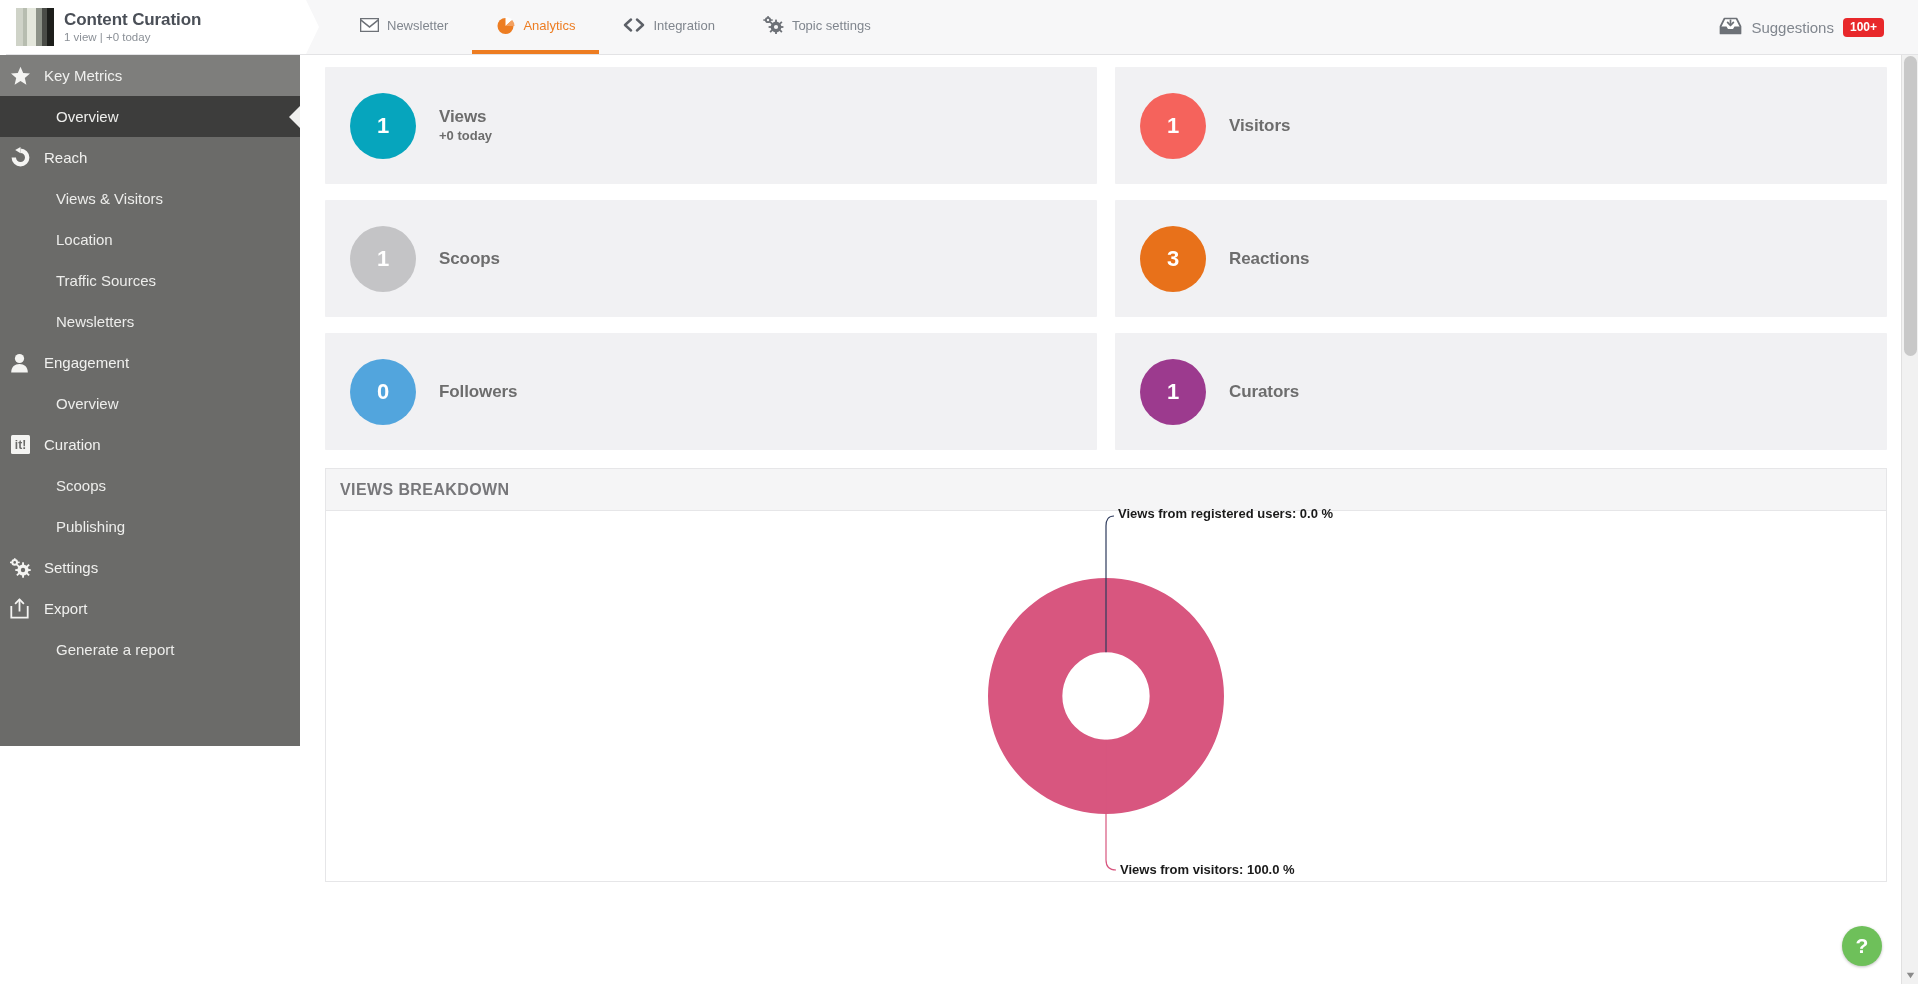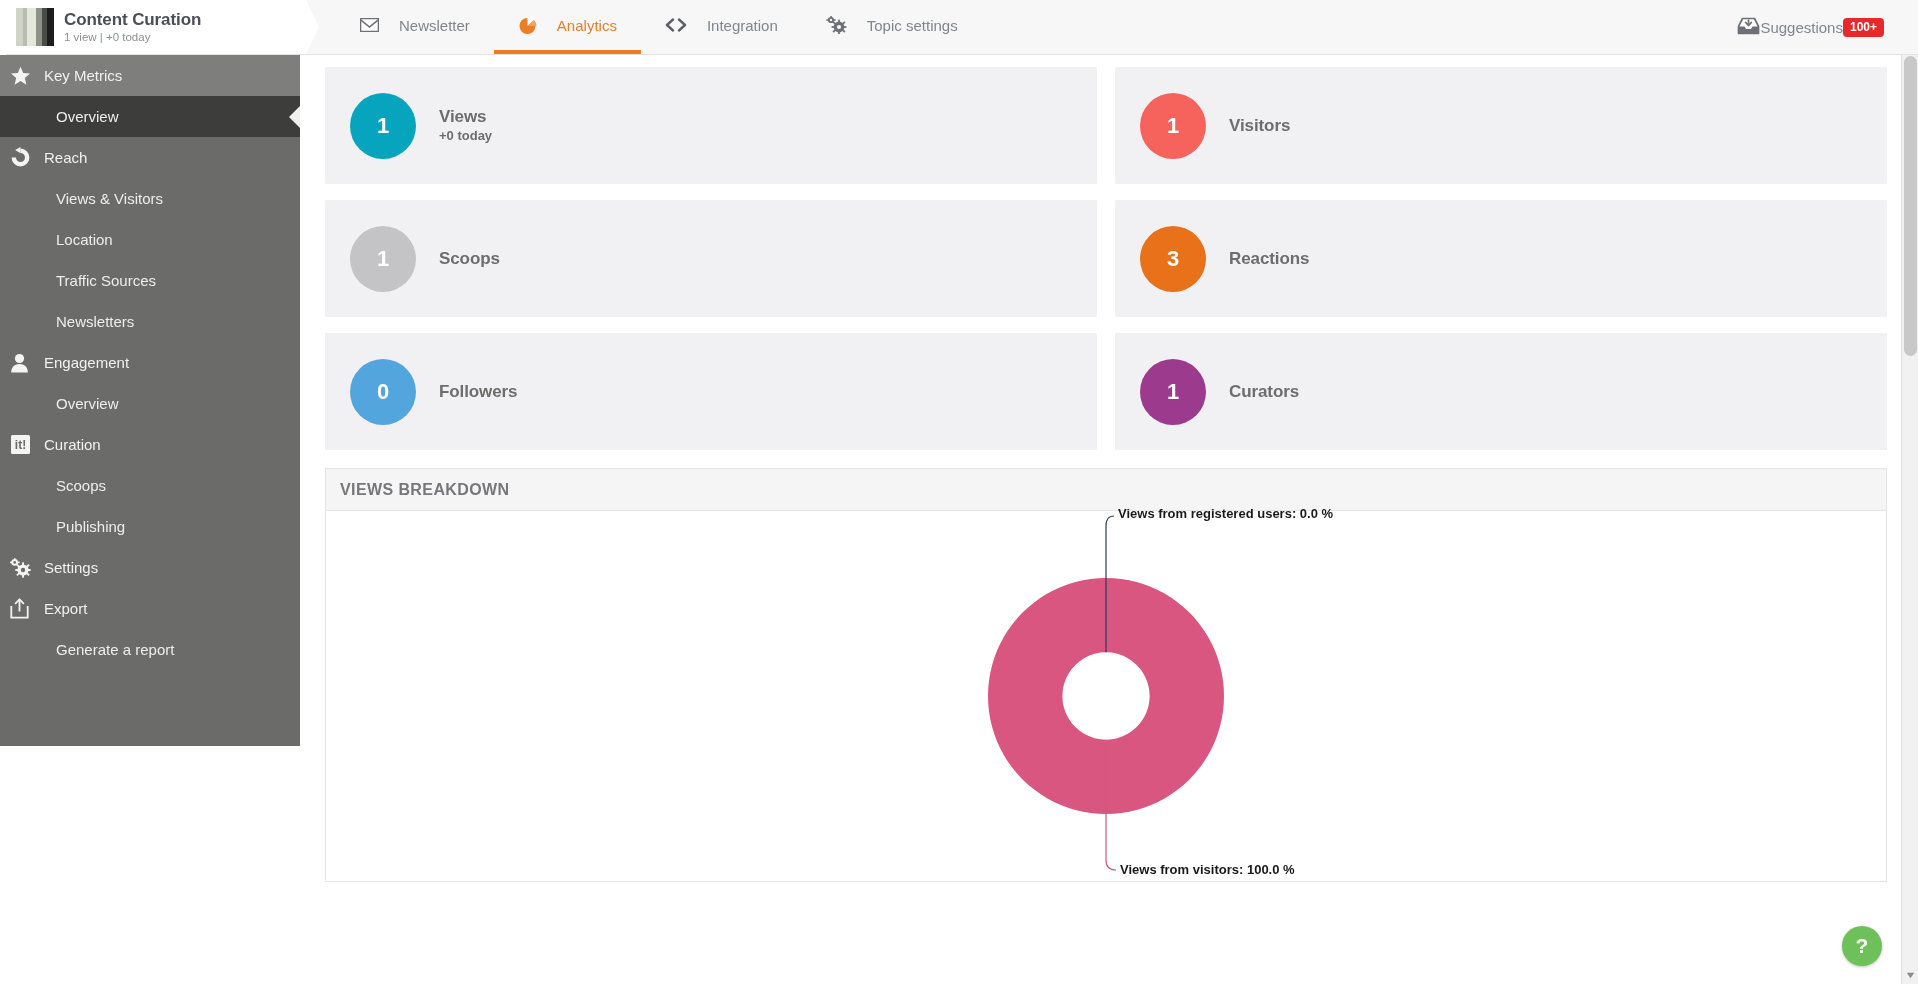--- a/index.html
+++ b/index.html
@@ -74,37 +74,37 @@
 
   #tabs {
     position: absolute;
     left: 330px; top: 0;
     height: 54px;
     display: flex;
     align-items: stretch;
   }
   .tab {
     display: flex; align-items: center;
-    gap: 20px;
+    gap: 8px;
     padding: 8px 24px;
     height: 54px;
-    font-size: 15px;
+    font-size: 13px;
     color: #80868e;
     cursor: pointer;
     border-bottom: 4px solid transparent;
     user-select: none;
   }
   .tab.active { color: #ed7d22; border-bottom-color: #ed7d22; }
   .tab .ticon { display: flex; align-items: center; }
 
   #suggestions {
     position: absolute;
     right: 40px; top: 0;
     height: 54px;
-    display: flex; align-items: center; 
+    display: flex; align-items: center; gap: 9px;
     font-size: 15px; color: #80868e;
     cursor: pointer;
   }
   #sugg-badge {
     background: #e8282b;
     color: #fff;
     font-size: 12px;
     font-weight: bold;
     border-radius: 4px;
     padding: 3px 7px 4px 7px;

